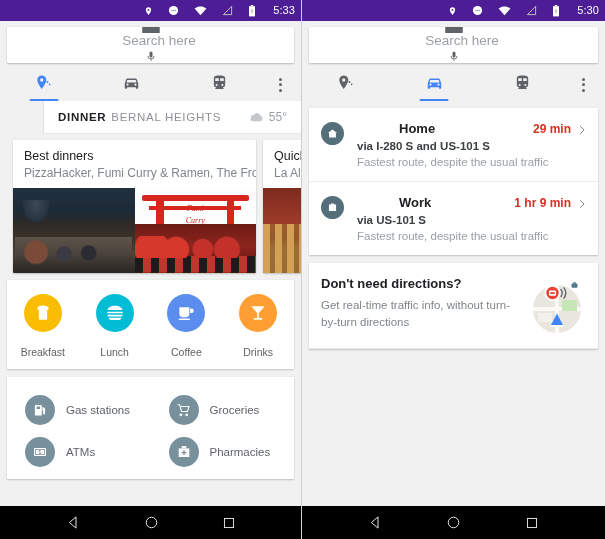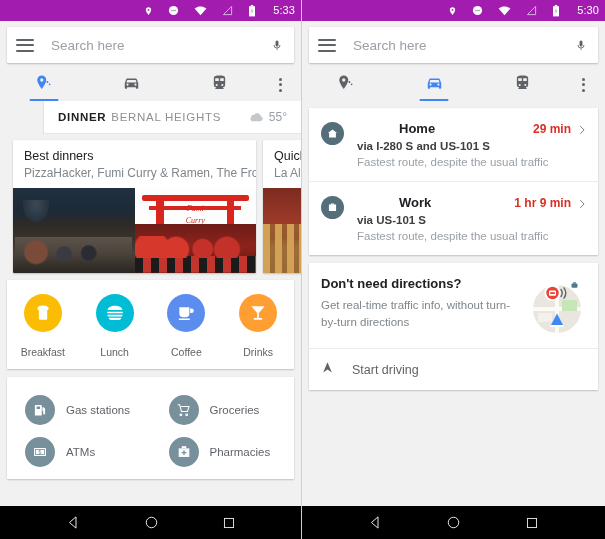--- a/index.html
+++ b/index.html
@@ -16,36 +16,37 @@
     background: #f1f1f1;
     display: flex; flex-direction: column;
     overflow: hidden;
   }
   .phone.left { border-right: 1px solid #cfcfcf; }
   .phone.right { width: 303px; }
 
   
   .statusbar {
     height: 21px; flex: 0 0 21px;
-    background: #a21caf;
+    background: #4c1d95;
     display: flex; align-items: center; justify-content: flex-end;
     padding-right: 6px; gap: 15px;
   }
   .statusbar svg { display: block; }
   .st-time {
     color: #ffffff; font-size: 11px; letter-spacing: .1px;
     margin-left: 2px; line-height: 1;
   }
 
   
   .searchwrap { padding: 6px 7px 5px 7px; background: #f1f1f1; flex: 0 0 auto; }
   .searchbar {
     height: 36px; background: #ffffff; border-radius: 1px;
     display: flex; align-items: center; padding: 0 9px;
     box-shadow: 0 1px 2px rgba(0,0,0,.22), 0 0 1px rgba(0,0,0,.12);
+    flex-direction: column;
   }
   .hamburger { width: 18px; height: 13px; display: flex; flex-direction: column; justify-content: space-between; cursor: pointer; }
   .hamburger i { display: block; height: 2px; background: #5f6368; border-radius: 1px; }
   .search-placeholder { flex: 1; margin-left: 17px; color: #9aa0a6; font-size: 13.5px; }
   .mic { width: 16px; display: flex; justify-content: center; cursor: pointer; }
 
   
   .tabbar {
     background: #f1f1f1; height: 33px; flex: 0 0 33px;
     display: flex; align-items: stretch; padding: 0 4px 0 0;
@@ -611,28 +612,20 @@
               <rect x="23" y="14.4" width="7" height="5.4" rx="1" fill="#fff"></rect>
               <rect x="24.2" y="16.2" width="4.6" height="1.8" fill="#ea4335"></rect>
               <path d="M35 13.5q2.4 3.5 0 7M38 11.8q3.6 5.2 0 10.4" stroke="#5f6368" stroke-width="1.4" fill="none" stroke-linecap="round"></path>
               <path d="M44 6h9v7h-3l-1.5 2.5L47 13h-3z" fill="#fff"></path>
               <rect x="45.5" y="7.4" width="6" height="4.4" rx="1" fill="#4f7a8c"></rect>
               <rect x="47.1" y="6.3" width="2.8" height="1.4" fill="#4f7a8c"></rect>
             </svg>
           </div>
         </div>
         <div class="promo-divider"></div>
-        <div class="promo-action">
-          <span>
-            <svg width="13" height="15" viewBox="0 0 24 24" fill="#5f6368">
-                <path d="M12 2.5L20 21l-8-5.2L4 21z"></path>
-              </svg>
-          </span>
-          <span class="lbl">Start driving</span>
-        </div>
       </div>
 
     </div>
 
     <div class="navbar">
       <span class="nb">
         <svg width="15" height="15" viewBox="0 0 24 24">
             <path d="M16 3L5.5 12 16 21z" fill="none" stroke="#e8e8e8" stroke-width="1.6" stroke-linejoin="round"></path>
           </svg>
       </span>

